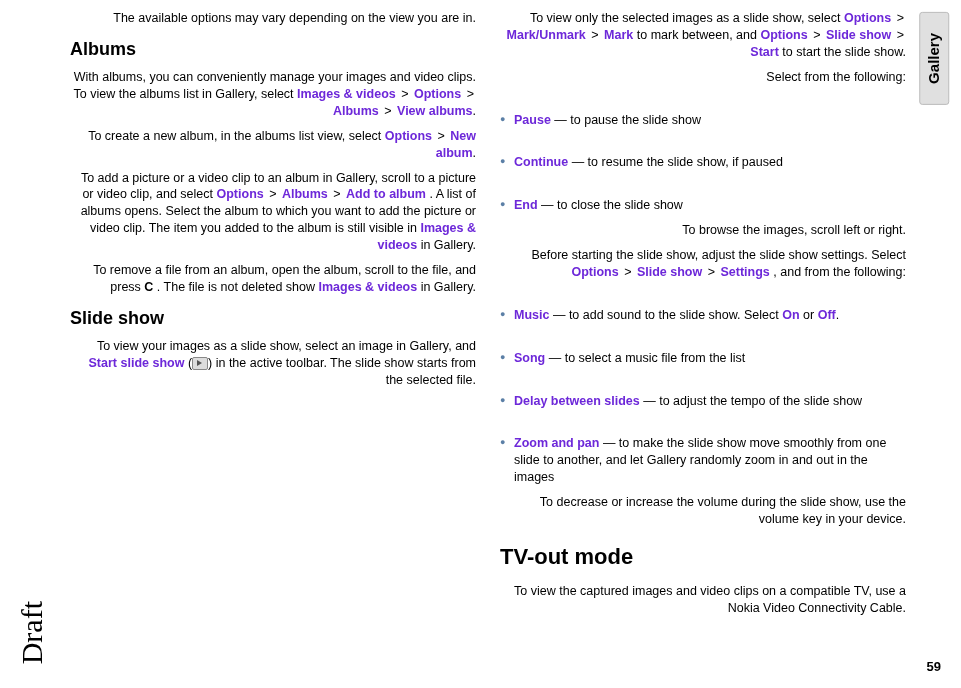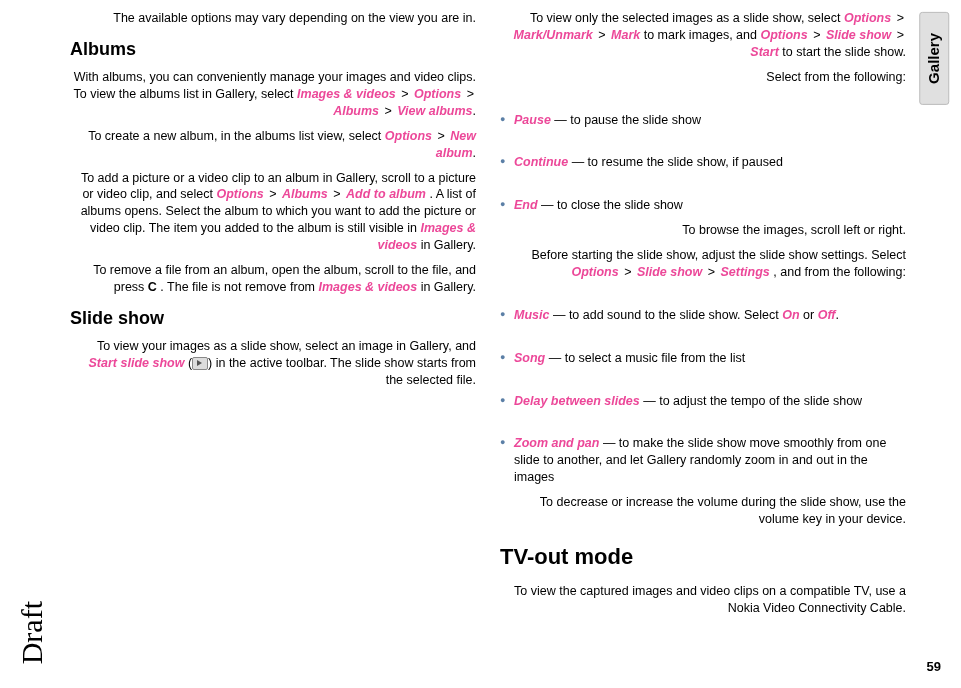--- a/index.html
+++ b/index.html
@@ -38,23 +38,22 @@
     font-size: 18px;
     font-weight: bold;
     margin: 10px 0 8px 0;
   }
   h1 {
     font-size: 22px;
     font-weight: bold;
     margin: 14px 0 12px 0;
   }
   .menu {
-    color: #ec4899;
-    font-weight: bold;
-    font-style: italic;
+    color: #6d28d9;
+    font-weight: bold;
   }
   .gt {
     color: #000;
     font-weight: normal;
     padding: 0 2px;
   }
   .bold {
     font-weight: bold;
   }
   ul {
@@ -168,21 +167,21 @@
         <span class="gt"> &gt; </span>
         <span class="menu">Add to album</span>
         <span>. A list of albums opens. Select the album to which you want to add the picture or video clip. The item you added to the album is still visible in </span>
         <span class="menu">Images &amp; videos</span>
         <span> in Gallery.</span>
       </p>
 
       <p>
         <span>To remove a file from an album, open the album, scroll to the file, and press </span>
         <span class="bold">C</span>
-        <span>. The file is not remove from </span>
+        <span>. The file is not deleted show </span>
         <span class="menu">Images &amp; videos</span>
         <span> in Gallery.</span>
       </p>
 
       <h2>Slide show</h2>
 
       <p>
         <span>To view your images as a slide show, select an image in Gallery, and </span>
         <span class="menu">Start slide show</span>
         <span> (</span><span class="icon-play"></span><span>) in the active toolbar. The slide show starts from the selected file.</span>
@@ -190,21 +189,21 @@
     </div>
 
     <div class="col">
       <p>
         <span>To view only the selected images as a slide show, select </span>
         <span class="menu">Options</span>
         <span class="gt"> &gt; </span>
         <span class="menu">Mark/Unmark</span>
         <span class="gt"> &gt; </span>
         <span class="menu">Mark</span>
-        <span> to mark images, and </span>
+        <span> to mark between, and </span>
         <span class="menu">Options</span>
         <span class="gt"> &gt; </span>
         <span class="menu">Slide show</span>
         <span class="gt"> &gt; </span>
         <span class="menu">Start</span>
         <span> to start the slide show.</span>
       </p>
 
       <p>Select from the following:</p>
 

